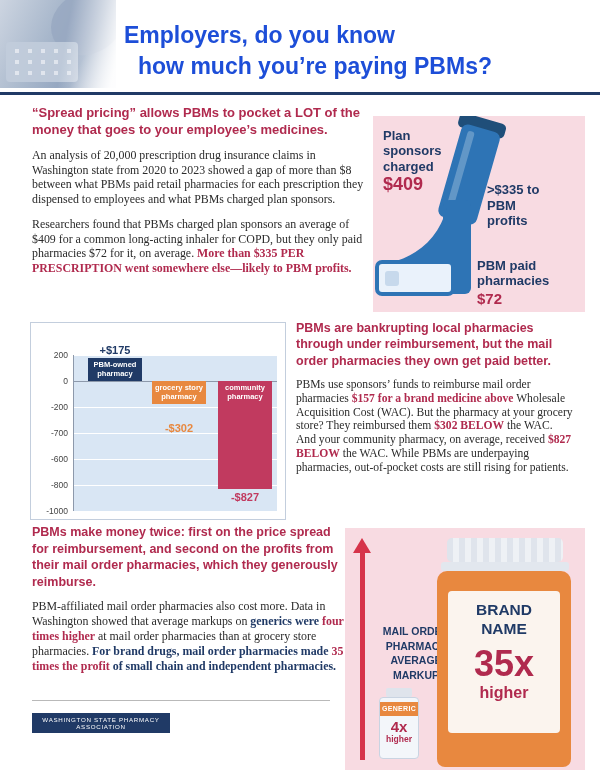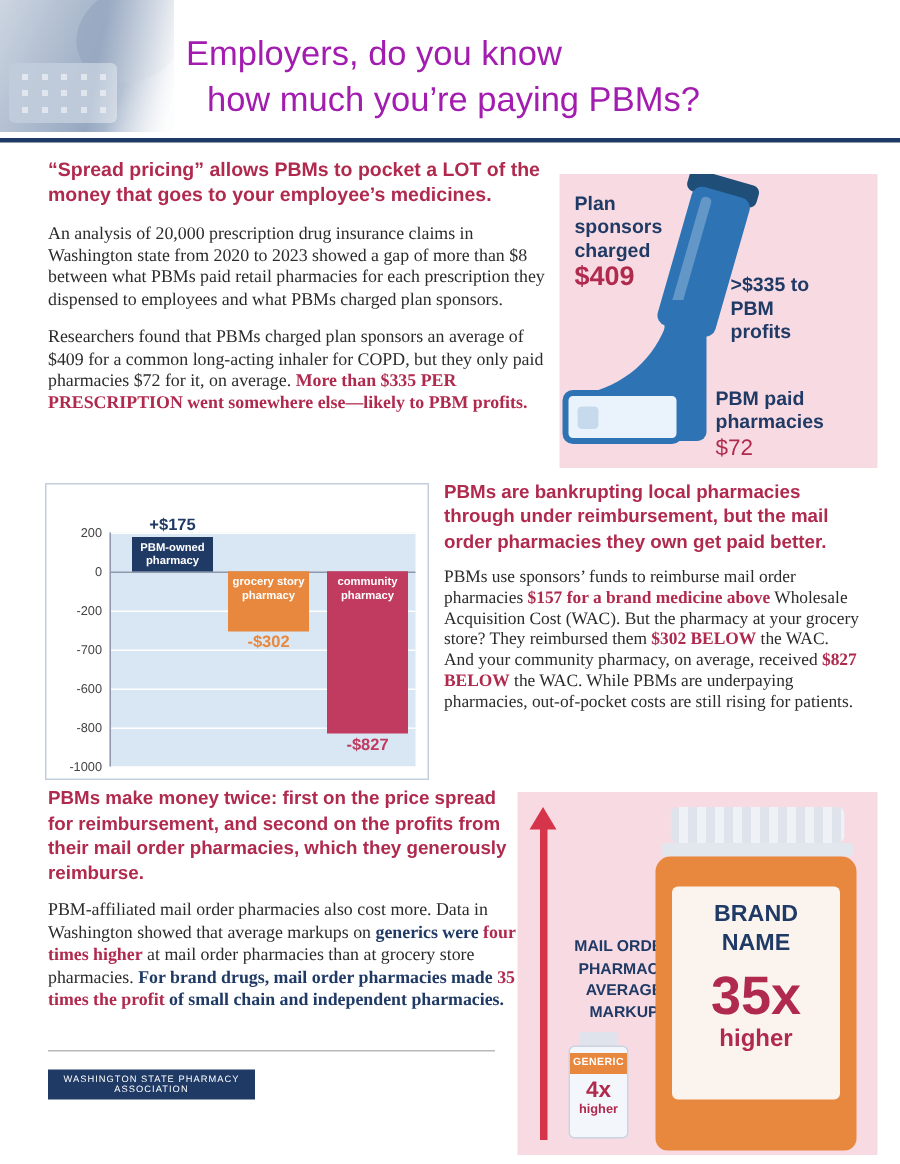--- a/index.html
+++ b/index.html
@@ -9,42 +9,42 @@
 
   
   .photo { position:absolute; left:0; top:0; width:116px; height:88px;
            background:linear-gradient(115deg,#cdd5e1 0%,#a9b8cc 40%,#8fa2bd 70%,#dfe4ec 100%); overflow:hidden; }
   .photo-hand { position:absolute; left:50px; top:-8px; width:74px; height:62px; background:#97a7c0;
                 border-radius:50%; transform:rotate(-25deg); opacity:.8; }
   .photo-calc { position:absolute; left:6px; bottom:6px; width:72px; height:40px; background:#e7ebf2; border-radius:4px;
                 background-image:repeating-linear-gradient(90deg,#c2cddc 0 9px,transparent 9px 13px),
                                  repeating-linear-gradient(0deg,#c2cddc 0 7px,transparent 7px 11px); opacity:.9; }
   .photo-fade { position:absolute; inset:0; background:linear-gradient(100deg,transparent 55%,rgba(255,255,255,.95) 96%); }
-  h1 { position:absolute; left:124px; top:20px; font-size:23px; line-height:31px; font-weight:normal; color:#a21caf; }
+  h1 { position:absolute; left:124px; top:20px; font-size:23px; line-height:31px; font-weight:bold; color:#1d4ed8; }
   h1 .t2 { display:block; padding-left:14px; }
   .rule { position:absolute; left:0; top:92px; width:600px; height:3px; background:#203a66; }
 
   
   .crimson-head { color:#b02a4e; font-weight:bold; font-size:13px; line-height:1.3; }
   .serif { font-family:"Liberation Serif", serif; color:#2b2b2b; }
   .hl { color:#b02a4e; font-weight:bold; }
   .bn { color:#203a66; font-weight:bold; }
 
   .col-left { position:absolute; left:32px; top:105px; width:332px; }
   .col-left .crimson-head { margin-bottom:9px; }
   .col-left p { font-size:11.9px; line-height:1.24; margin-bottom:10px; }
 
   
   .pink1 { position:absolute; left:373px; top:116px; width:212px; height:196px; background:#f8dbe2; overflow:hidden; }
   .pink1 svg { position:absolute; left:0; top:0; }
   .plan-label { position:absolute; left:10px; top:12px; width:64px; color:#203a66; font-weight:bold; font-size:13px; line-height:1.18; z-index:2; }
   .plan-amount { position:absolute; left:10px; top:58px; color:#b02a4e; font-weight:bold; font-size:18px; z-index:2; }
   .profit-note { position:absolute; left:114px; top:66px; width:58px; color:#203a66; font-weight:bold; font-size:13px; line-height:1.2; z-index:2; }
   .paid-label { position:absolute; left:104px; top:142px; width:80px; color:#203a66; font-weight:bold; font-size:13px; line-height:1.18; z-index:2; }
-  .paid-amount { position:absolute; left:104px; top:174px; color:#b02a4e; font-weight:normal; font-size:15px; z-index:2; }
+  .paid-amount { position:absolute; left:104px; top:174px; color:#b02a4e; font-weight:bold; font-size:15px; z-index:2; }
 
   
   .chart-card { position:absolute; left:30px; top:322px; width:256px; height:198px; background:#fff; border:1px solid #c3cedd; }
   .chart-title { margin-top:8px; text-align:center; color:#203a66; font-weight:bold; font-size:12px; letter-spacing:.5px; }
   .chart-body { position:absolute; left:8px; top:32px; right:8px; height:156px; display:flex; }
   .y-axis { position:relative; width:34px; }
   .y-axis .tick { position:absolute; right:5px; transform:translateY(-50%); font-size:8.5px; color:#444; }
   .plot { position:relative; flex:1; background:#d9e6f4; border-left:1px solid #8d99ab; overflow:visible; }
   .gridline { position:absolute; left:0; right:0; height:1px; background:#ffffff; }
   .gridline.zero { background:#8d99ab; }
@@ -150,21 +150,21 @@
           <div class="gridline zero" style="top: 26px;"></div>
           <div class="gridline" style="top: 52px;"></div>
           <div class="gridline" style="top: 78px;"></div>
           <div class="gridline" style="top: 104px;"></div>
           <div class="gridline" style="top: 130px;"></div>
           <div class="gridline" style="top: 156px;"></div>
           <div class="bar" style="left: 14px; width: 54px; background: rgb(32, 58, 102); top: 3.25px; height: 22.75px;">
             <div class="bar-cat">PBM-owned pharmacy</div>
           </div>
           <div class="bar-val" style="left: 14px; width: 54px; color: rgb(32, 58, 102); top: -10.75px;">+$175</div>
-          <div class="bar" style="left: 78px; width: 54px; background: rgb(232, 136, 63); top: 26px; height: 40px;">
+          <div class="bar" style="left: 78px; width: 54px; background: rgb(232, 136, 63); top: 26px; height: 23px;">
             <div class="bar-cat">grocery story pharmacy</div>
           </div>
           <div class="bar-val" style="left: 78px; width: 54px; color: rgb(232, 136, 63); top: 67.26px;">-$302</div>
           <div class="bar" style="left: 144px; width: 54px; background: rgb(193, 58, 95); top: 26px; height: 107.51px;">
             <div class="bar-cat">community pharmacy</div>
           </div>
           <div class="bar-val" style="left: 144px; width: 54px; color: rgb(193, 58, 95); top: 135.51px;">-$827</div>
         </div>
     </div>
   </div>

